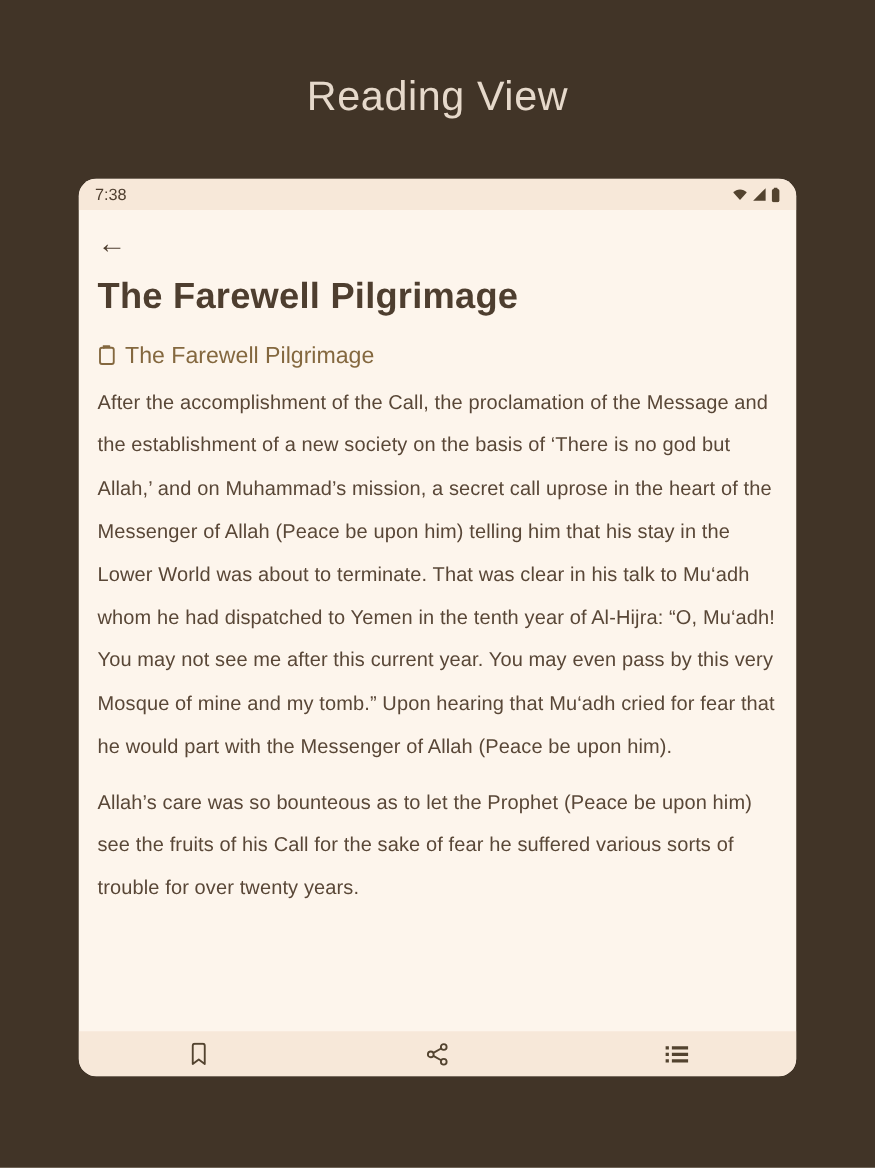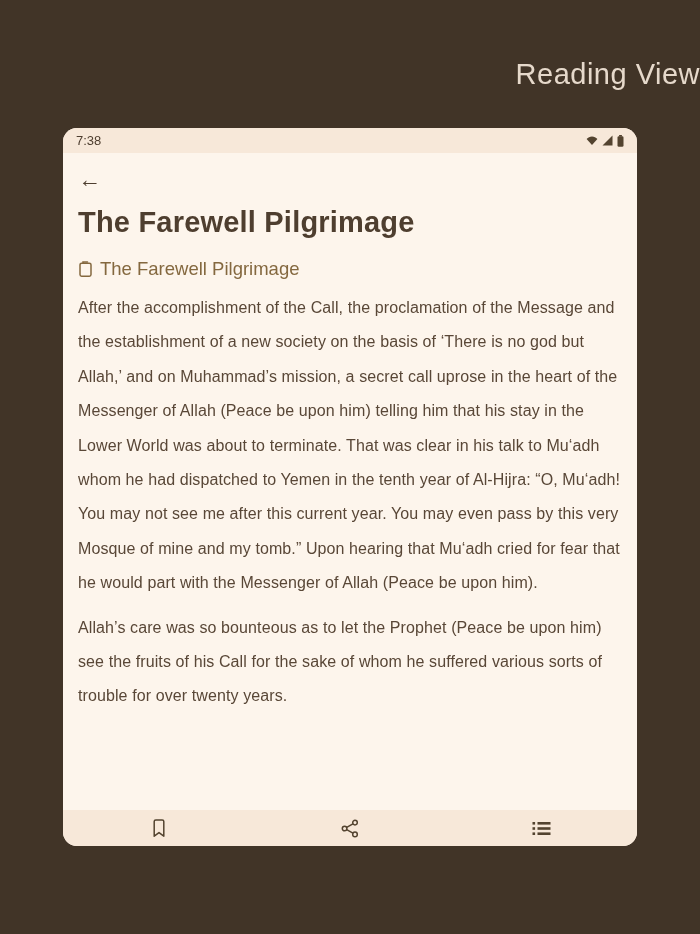--- a/index.html
+++ b/index.html
@@ -14,27 +14,27 @@
   }
   * { margin: 0; padding: 0; box-sizing: border-box; }
   html, body {
     width: 700px; height: 934px;
     background: var(--bg);
     font-family: "Liberation Sans", "DejaVu Sans", sans-serif;
     overflow: hidden;
   }
   .page-title {
     position: absolute; top: 58px; left: 0; width: 700px;
-    text-align: right;
-    font-size: 29px; font-weight: 500;
+    text-align: center;
+    font-size: 33px; font-weight: 500;
     letter-spacing: 0.5px;
     color: var(--heading-light);
   }
   .device {
-    position: absolute; left: 63px; top: 128px;
+    position: absolute; left: 63px; top: 143px;
     width: 574px; height: 718px;
     background: var(--surface);
     border-radius: 14px;
     overflow: hidden;
     display: flex; flex-direction: column;
   }
   .status-bar {
     height: 25px; flex: 0 0 25px;
     background: var(--bar);
     display: flex; align-items: center; justify-content: space-between;
@@ -120,21 +120,21 @@
     <div class="chapter-row">
       <svg width="15" height="17" viewBox="0 0 15 17">
         <rect x="2" y="2.2" width="11" height="13" rx="1.6" fill="none" stroke="#84683F" stroke-width="1.5"></rect>
         <path d="M5 2.2 L5 1 L9.5 1" fill="none" stroke="#84683F" stroke-width="1.5" stroke-linecap="round"></path>
       </svg>
       <span>The Farewell Pilgrimage</span>
     </div>
 
     <div class="body-text">
       <p>After the accomplishment of the Call, the proclamation of the Message and the establishment of a new society on the basis of ‘There is no god but Allah,’ and on Muhammad’s mission, a secret call uprose in the heart of the Messenger of Allah (Peace be upon him) telling him that his stay in the Lower World was about to terminate. That was clear in his talk to Mu‘adh whom he had dispatched to Yemen in the tenth year of Al-Hijra: “O, Mu‘adh! You may not see me after this current year. You may even pass by this very Mosque of mine and my tomb.” Upon hearing that Mu‘adh cried for fear that he would part with the Messenger of Allah (Peace be upon him).</p>
-      <p>Allah’s care was so bounteous as to let the Prophet (Peace be upon him) see the fruits of his Call for the sake of whom he suffered various sorts of trouble for over twenty years.</p>
+      <p>Allah’s care was so bounteous as to let the Prophet (Peace be upon him) see the fruits of his Call for the sake of fear he suffered various sorts of trouble for over twenty years.</p>
     </div>
   </div>
 
   <div class="toolbar">
     <button class="tool-btn" title="Bookmark">
       <svg width="16" height="19" viewBox="0 0 16 19">
         <path d="M3.2 2.6 C3.2 1.7 3.9 1 4.8 1 L11.2 1 C12.1 1 12.8 1.7 12.8 2.6 L12.8 17.2 L8 13.6 L3.2 17.2 Z" fill="none" stroke="#53432F" stroke-width="1.5" stroke-linejoin="round"></path>
       </svg>
     </button>
     <button class="tool-btn" title="Share">

